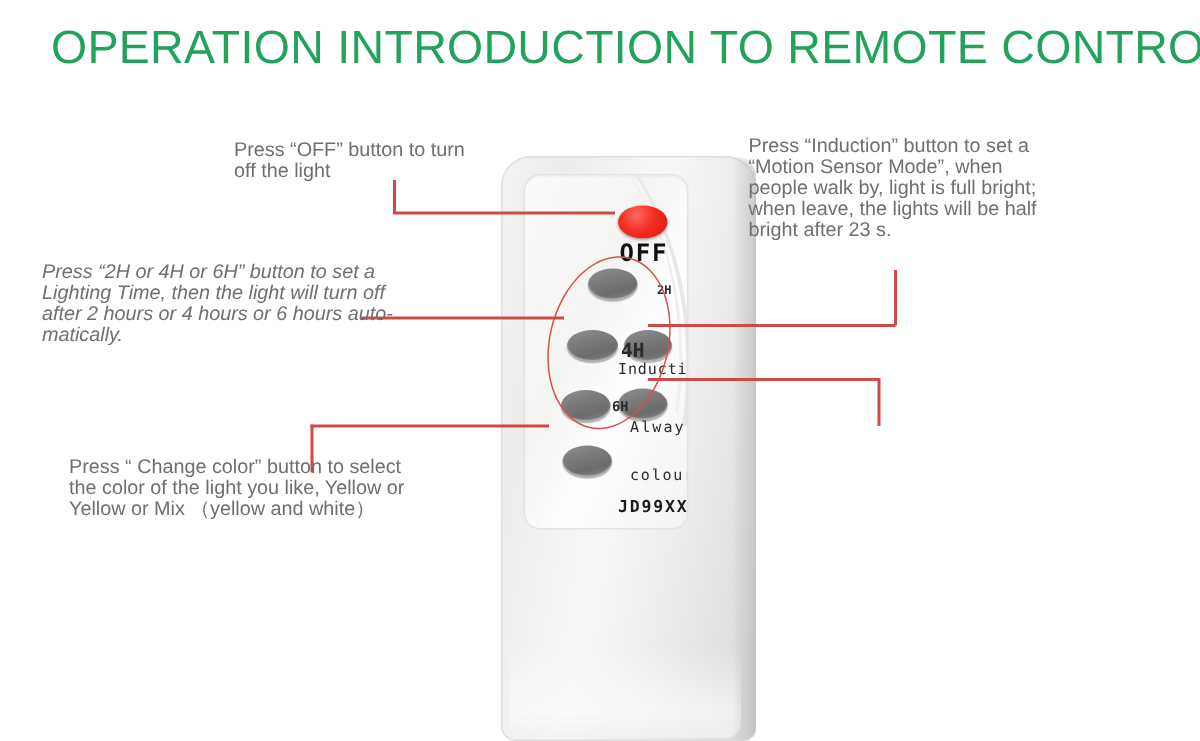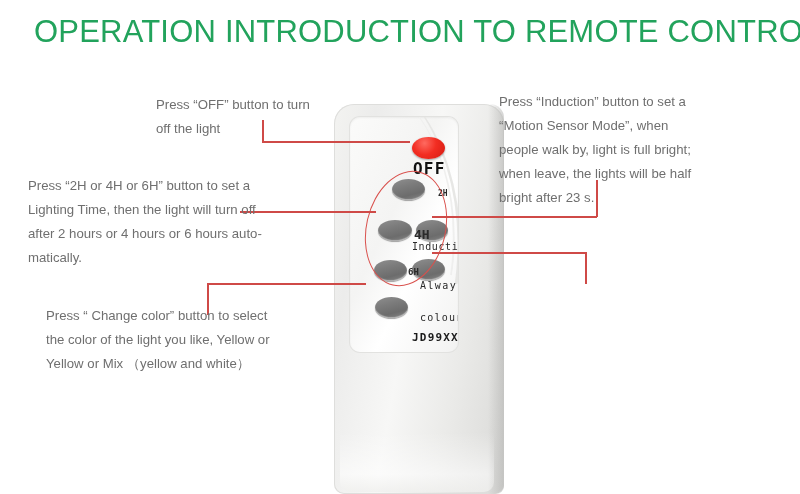--- a/index.html
+++ b/index.html
@@ -21,27 +21,27 @@
     color:#22a35c;
     font-family:"Liberation Sans", sans-serif;
     white-space:nowrap;
     font-weight:400;
   }
 
   
   .note{
     position:absolute;
     font-size:13.2px;
-    line-height:24px;
+    line-height:14px;
     color:#6f6f6f;
     font-family:"Liberation Sans", sans-serif;
     white-space:pre-line;
   }
   #note-off   { left:156px; top:93px;  width:200px; }
-  #note-hours { left:28px;  top:174px; width:300px; }
+  #note-hours { left:28px;  top:174px; width:300px;font-style:italic; }
   #note-change{ left:46px;  top:304px; width:300px; }
   #note-induct{ left:499px; top:90px;  width:245px; }
   #note-always{ left:499px; top:288px; width:250px; }
 
   
   .remote{
     position:absolute;
     left:334px; top:104px;
     width:170px; height:390px;
     border-radius:20px 20px 10px 10px;

